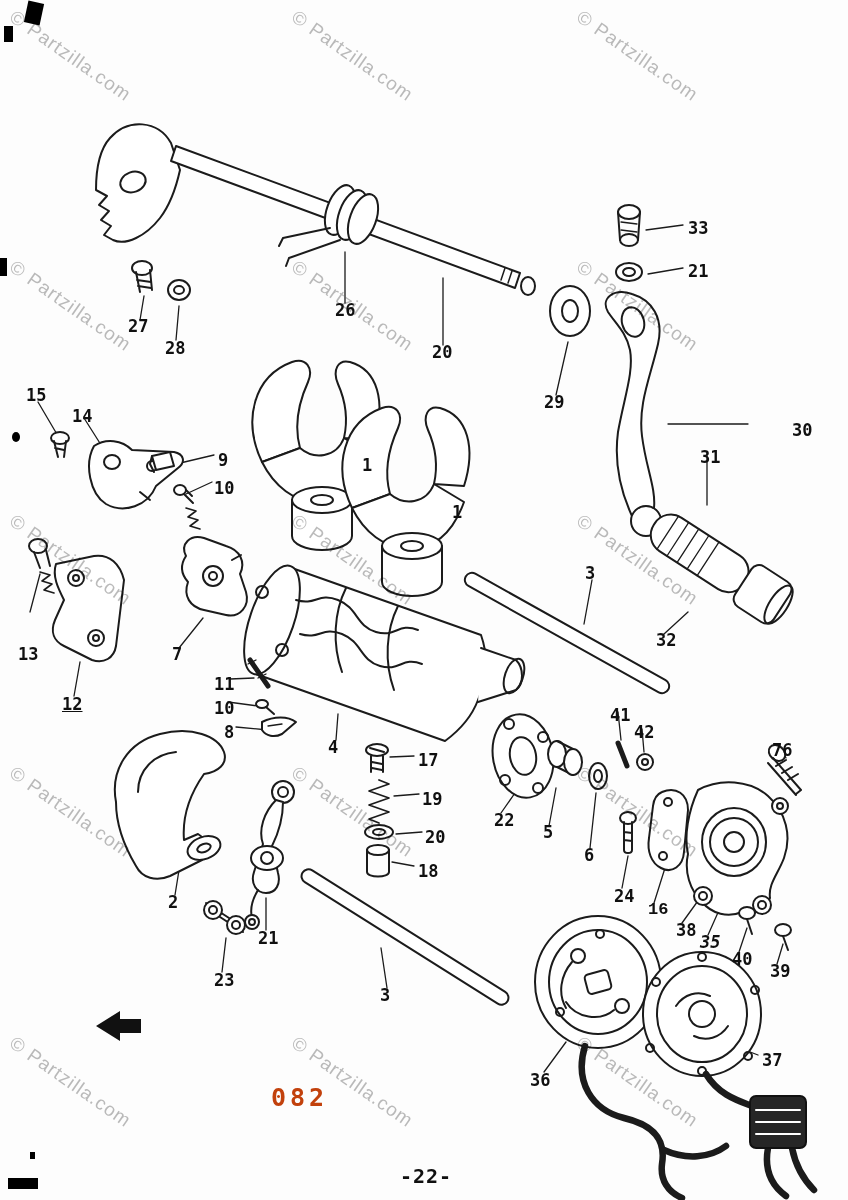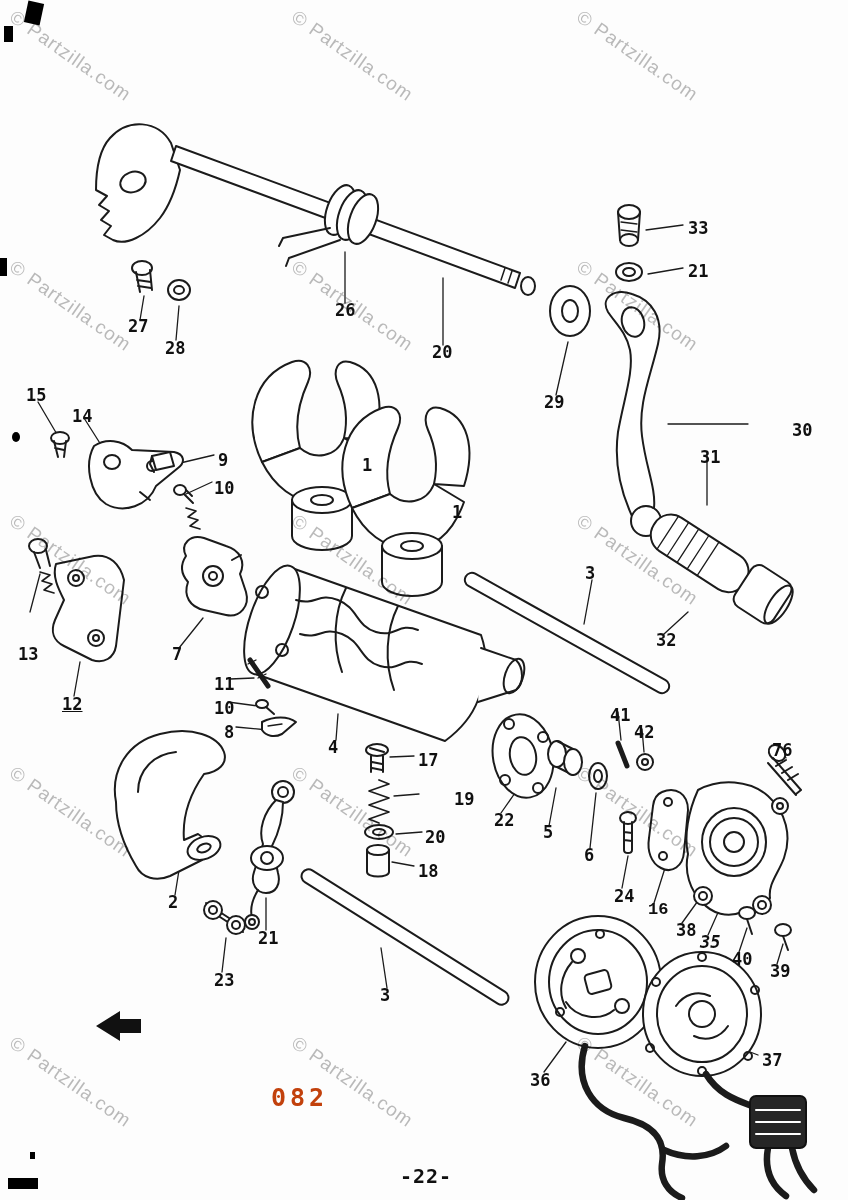--- a/index.html
+++ b/index.html
@@ -375,21 +375,21 @@
       <span class="part-label" style="left: 18px; top: 644px;">13</span>
       <span class="part-label" style="left: 62px; top: 694px; text-decoration: underline;">12</span>
       <span class="part-label" style="left: 172px; top: 644px;">7</span>
       <span class="part-label" style="left: 585px; top: 563px;">3</span>
       <span class="part-label" style="left: 656px; top: 630px;">32</span>
       <span class="part-label" style="left: 214px; top: 674px;">11</span>
       <span class="part-label" style="left: 214px; top: 698px;">10</span>
       <span class="part-label" style="left: 224px; top: 722px;">8</span>
       <span class="part-label" style="left: 328px; top: 737px;">4</span>
       <span class="part-label" style="left: 418px; top: 750px;">17</span>
-      <span class="part-label" style="left: 422px; top: 789px; margin-left: 32px;">19</span>
+      <span class="part-label" style="left: 422px; top: 789px;">19</span>
       <span class="part-label" style="left: 425px; top: 827px;">20</span>
       <span class="part-label" style="left: 418px; top: 861px;">18</span>
       <span class="part-label" style="left: 494px; top: 810px;">22</span>
       <span class="part-label" style="left: 543px; top: 822px;">5</span>
       <span class="part-label" style="left: 584px; top: 845px;">6</span>
       <span class="part-label" style="left: 610px; top: 705px;">41</span>
       <span class="part-label" style="left: 634px; top: 722px;">42</span>
       <span class="part-label" style="left: 772px; top: 740px;">76</span>
       <span class="part-label" style="left: 614px; top: 886px;">24</span>
       <span class="part-label" style="left: 648px; top: 900px; font-family: Liberation Mono, monospace;">16</span>

